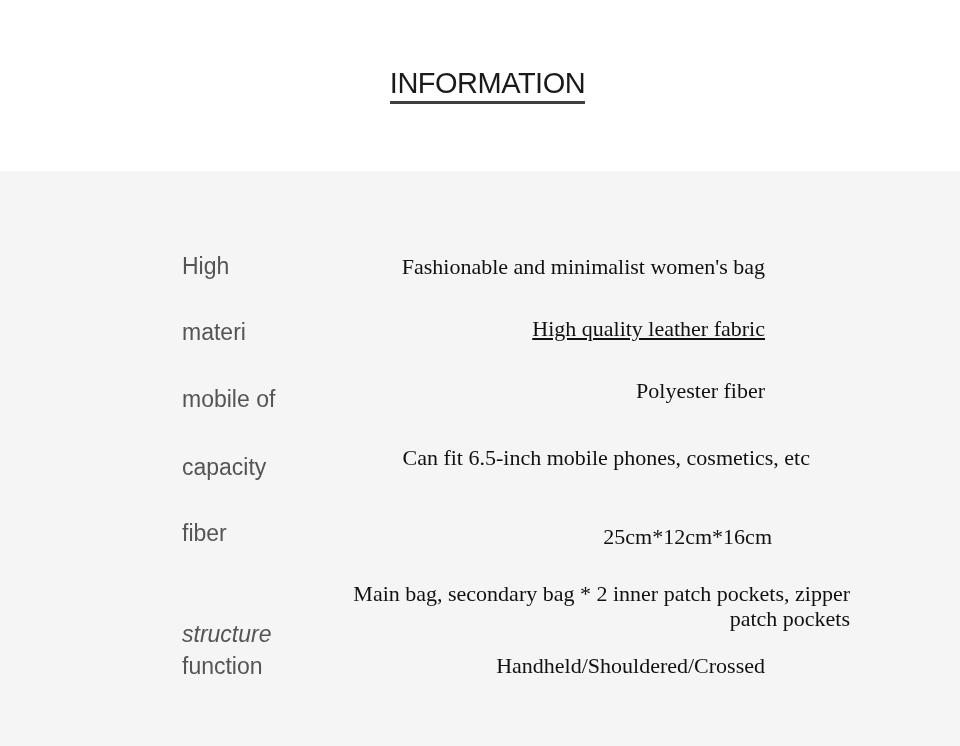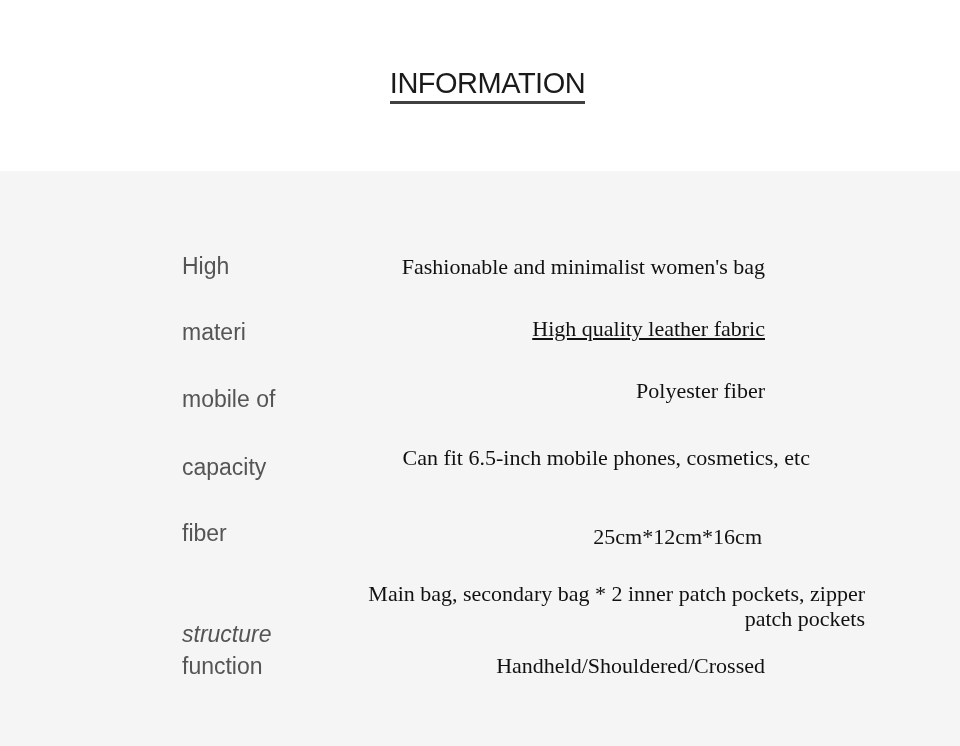--- a/index.html
+++ b/index.html
@@ -24,18 +24,18 @@
 <div id="rows">
     <div class="label" style="top: 253px;">High</div>
     <div class="value" style="top: 254px; left: 345px; width: 420px;">Fashionable and minimalist women's bag</div>
     <div class="label" style="top: 319px;">materi</div>
     <div class="value" style="top: 316px; left: 345px; width: 420px; text-decoration: underline;">High quality leather fabric</div>
     <div class="label" style="top: 386px;">mobile of</div>
     <div class="value" style="top: 378px; left: 345px; width: 420px;">Polyester fiber</div>
     <div class="label" style="top: 454px;">capacity</div>
     <div class="value" style="top: 430px; left: 320px; width: 490px; margin-top: 15px;">Can fit 6.5-inch mobile phones, cosmetics, etc</div>
     <div class="label" style="top: 520px;">fiber</div>
-    <div class="value" style="top: 524px; left: 342px; width: 420px;">25cm*12cm*16cm</div>
+    <div class="value" style="top: 524px; left: 352px; width: 420px;">25cm*12cm*16cm</div>
     <div class="label" style="top: 621px; font-style: italic;">structure</div>
-    <div class="value" style="top: 581px; left: 345px; width: 520px;">Main bag, secondary bag * 2 inner patch pockets, zipper patch pockets</div>
+    <div class="value" style="top: 581px; left: 330px; width: 520px;">Main bag, secondary bag * 2 inner patch pockets, zipper patch pockets</div>
     <div class="label" style="top: 653px;">function</div>
     <div class="value" style="top: 653px; left: 345px; width: 420px;">Handheld/Shouldered/Crossed</div>
   </div>
 
 </body></html>

